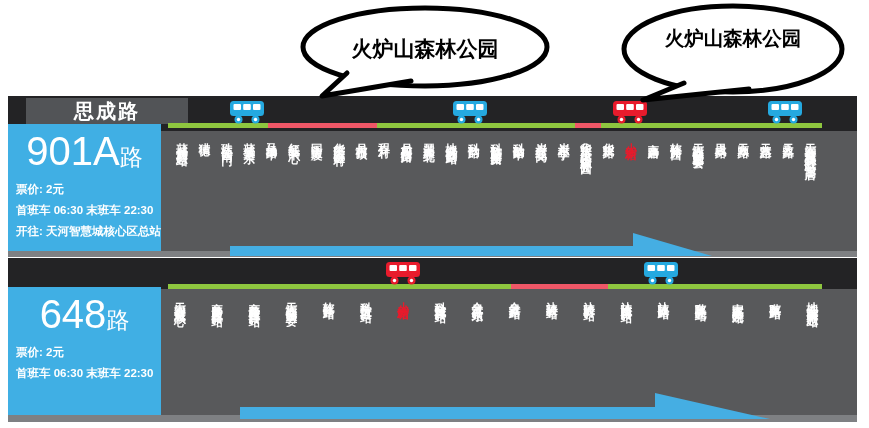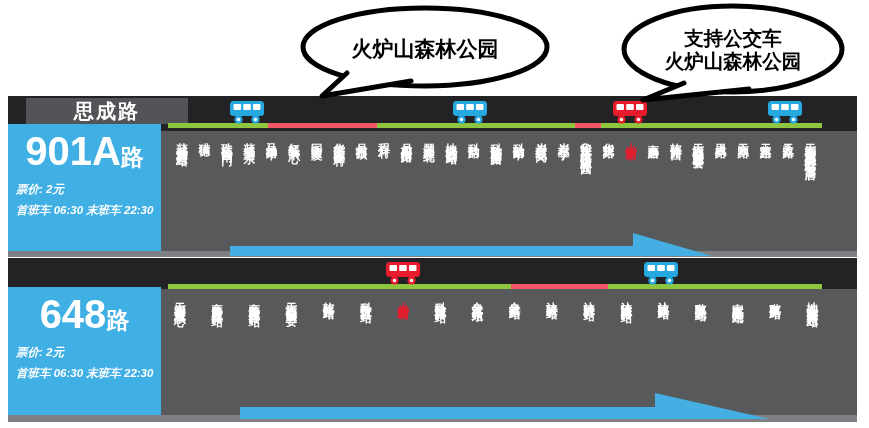--- a/index.html
+++ b/index.html
@@ -6,24 +6,24 @@
   #screen{position:relative;width:869px;height:428px;background:#ffffff;overflow:hidden;
           font-family:"Liberation Sans","DejaVu Sans",sans-serif;}
   .abs{position:absolute;}
   
   .panel-bg{position:absolute;background:#58595b;}
   .band{position:absolute;background:#232325;}
   .strip{position:absolute;background:#7e8083;}
   .header-box{position:absolute;background:#525457;color:#fff;font-size:20px;font-weight:bold;
               display:flex;align-items:center;justify-content:center;letter-spacing:2px;}
   .info-box{position:absolute;background:#40afe4;color:#fff;overflow:hidden;}
-  .route-num{text-align:center;margin-top:5px;font-weight:bold;color:#fff;white-space:nowrap;}
+  .route-num{text-align:center;margin-top:5px;font-weight:normal;color:#fff;white-space:nowrap;}
   .route-num .num{font-size:40px;}
   .route-num .unit{font-size:23px;}
-  .info-line{margin:6px 0 0 8px;font-size:11.5px;font-weight:bold;white-space:nowrap;font-style:italic;}
+  .info-line{margin:6px 0 0 8px;font-size:11.5px;font-weight:bold;white-space:nowrap;}
   .info-line.first{margin-top:8px;}
   
   .route-line{position:absolute;height:5px;}
   .jam{position:absolute;top:0;height:5px;}
   .station{position:absolute;width:20px;writing-mode:vertical-rl;text-orientation:upright;
            font-size:11.5px;font-weight:bold;letter-spacing:2px;overflow:hidden;line-height:20px;}
   .bus{position:absolute;width:36px;height:24px;}
   
   #arrow-layer,#callout-layer{position:absolute;left:0;top:0;pointer-events:none;}
   .callout-text{position:absolute;color:#000;font-weight:900;text-align:center;white-space:nowrap;}
@@ -40,20 +40,21 @@
   <div class="strip" style="left:8px;top:251px;width:849px;height:6px"></div>
   <div class="header-box" style="left:26px;top:98px;width:162px;height:26px">
     <span>思成路</span>
   </div>
   <div class="info-box" style="left:8px;top:124px;width:153px;height:127px">
     <div class="route-num">
       <span class="num">901A</span><span class="unit">路</span>
     </div>
     <div class="info-line first">票价: 2元</div>
     <div class="info-line">首班车 06:30 末班车 22:30</div>
+    <div class="info-line">开往: 天河智慧城核心区总站</div>
   </div>
 
   <div class="panel-bg" style="left:8px;top:258px;width:849px;height:157px"></div>
   <div class="band" style="left:8px;top:258px;width:849px;height:31px"></div>
   <div class="strip" style="left:8px;top:415px;width:849px;height:7px"></div>
   <div class="info-box" style="left:8px;top:287px;width:153px;height:128px">
     <div class="route-num">
       <span class="num">648</span><span class="unit">路</span>
     </div>
     <div class="info-line first">票价: 2元</div>
@@ -189,17 +190,16 @@
     <path d="M347,73 L322,96 L411,81" fill="none" stroke="#000" stroke-width="5" stroke-linecap="round" stroke-linejoin="round"></path>
 
     <ellipse cx="733" cy="49" rx="109" ry="43" fill="#ffffff" stroke="#000" stroke-width="5"></ellipse>
     <polygon points="683,84 748,90 643,100" fill="#ffffff"></polygon>
     <path d="M684,83 L643,100 L749,89" fill="none" stroke="#000" stroke-width="5" stroke-linecap="round" stroke-linejoin="round"></path>
   </svg>
   <div class="callout-text" id="callout1-text">
     <div>火炉山森林公园</div>
   </div>
   <div class="callout-text" id="callout2-text">
-    <div>支持公交车</div>
     <div>火炉山森林公园</div>
   </div>
 
 </div>
 
 </body></html>

